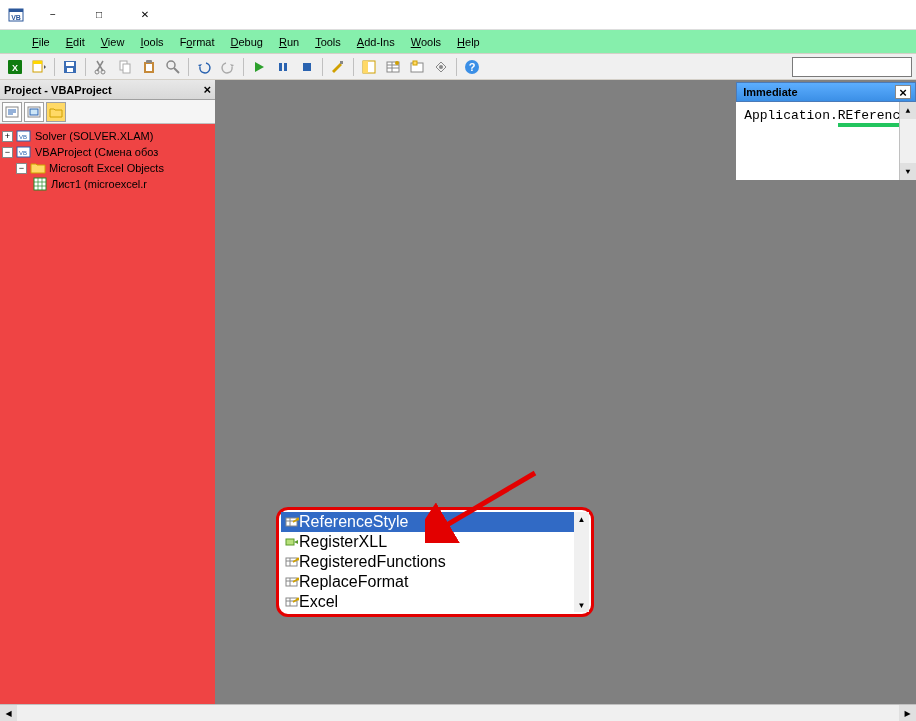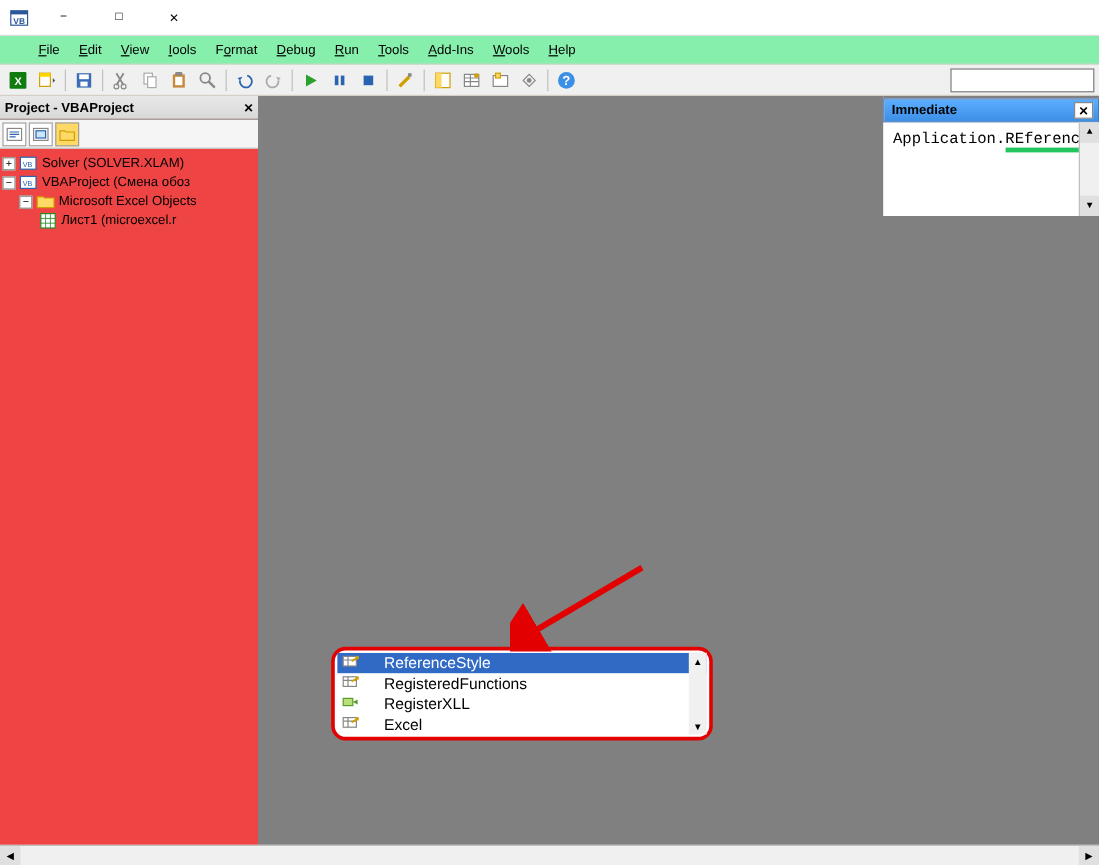--- a/index.html
+++ b/index.html
@@ -51,21 +51,21 @@
 .immediate-body .typed { position: relative; display:inline-block;}
 .immediate-body .underline { border-bottom: 4px solid #22c55e; }
 .immediate-body .cursor { display:inline-block; width:1px; height:15px; background:#000; vertical-align: text-bottom; margin-left:-1px;}
 .immediate-scroll { position:absolute; right:0; top:0; bottom:0; width:17px; background:#f0f0f0; border-left:1px solid #c0c0c0;}
 .immediate-scroll .sb-up, .immediate-scroll .sb-down { height:17px; display:flex; align-items:center; justify-content:center; font-size:8px; background:#e0e0e0;}
 .immediate-scroll .sb-down { position:absolute; bottom:0; left:0; right:0;}
 
 
 .intellisense { position: absolute; left: 276px; bottom: 104px; width: 318px; border: 3px solid #e30000; border-radius: 12px; background: #fff; z-index: 100; padding: 2px; }
 .intellisense .ilist { max-height: 130px; overflow: hidden; position: relative; }
-.intellisense .iitem { display: flex; align-items: flex-start; padding: 1px 4px; font-size: 13px; gap: 21px; }
+.intellisense .iitem { display: flex; align-items: center; padding: 1px 4px; font-size: 16px; gap: 0; }
 .intellisense .iitem.selected { background: #316ac5; color: #fff; }
 .intellisense .iicon { width: 14px; height: 12px; display: inline-flex; align-items: center; justify-content: center; }
 .intellisense .iscroll { position: absolute; right: 2px; top: 2px; bottom: 2px; width: 15px; background: #f0f0f0; }
 .intellisense .iscroll .isb-up, .intellisense .iscroll .isb-down { height: 14px; display:flex; align-items:center; justify-content:center; font-size:8px;}
 .intellisense .iscroll .isb-down { position:absolute; bottom:0; left:0; right:0;}
 
 
 .arrow-annotation { position: absolute; left: 425px; bottom: 178px; z-index: 200; pointer-events: none; }
 
 
@@ -328,36 +328,47 @@
             <path d="M1 5 H12 M5 2 V10" stroke="#888"></path>
             <path d="M8 6 L13 3" stroke="#d0a000" stroke-width="1.5"></path>
             <circle cx="13" cy="3" r="1.5" fill="#d0a000"></circle>
           </svg>
         </span>
         <span>ReferenceStyle</span>
       </div>
       <div class="iitem">
         <span class="iicon">
           <svg width="14" height="12">
+            <rect x="1" y="3" width="8" height="6" fill="#b7e07a" stroke="#5a9a2a"></rect>
+            <path d="M9 6 L13 4 L13 8 Z" fill="#5a9a2a"></path>
+          </svg>
+        </span>
+        <span>RegisterXLL</span>
+      </div>
+      <div class="iitem">
+        <span class="iicon">
+          <svg width="14" height="12">
             <rect x="1" y="2" width="11" height="8" fill="#fff" stroke="#888"></rect>
             <path d="M1 5 H12 M5 2 V10" stroke="#888"></path>
             <path d="M8 6 L13 3" stroke="#d0a000" stroke-width="1.5"></path>
             <circle cx="13" cy="3" r="1.5" fill="#d0a000"></circle>
           </svg>
         </span>
         <span>RegisteredFunctions</span>
       </div>
       <div class="iitem">
         <span class="iicon">
           <svg width="14" height="12">
-            <rect x="1" y="3" width="8" height="6" fill="#b7e07a" stroke="#5a9a2a"></rect>
-            <path d="M9 6 L13 4 L13 8 Z" fill="#5a9a2a"></path>
-          </svg>
-        </span>
-        <span>RegisterXLL</span>
+            <rect x="1" y="2" width="11" height="8" fill="#fff" stroke="#888"></rect>
+            <path d="M1 5 H12 M5 2 V10" stroke="#888"></path>
+            <path d="M8 6 L13 3" stroke="#d0a000" stroke-width="1.5"></path>
+            <circle cx="13" cy="3" r="1.5" fill="#d0a000"></circle>
+          </svg>
+        </span>
+        <span>ReplaceFormat</span>
       </div>
       <div class="iitem">
         <span class="iicon">
           <svg width="14" height="12">
             <rect x="1" y="2" width="11" height="8" fill="#fff" stroke="#888"></rect>
             <path d="M1 5 H12 M5 2 V10" stroke="#888"></path>
             <path d="M8 6 L13 3" stroke="#d0a000" stroke-width="1.5"></path>
             <circle cx="13" cy="3" r="1.5" fill="#d0a000"></circle>
           </svg>
         </span>

